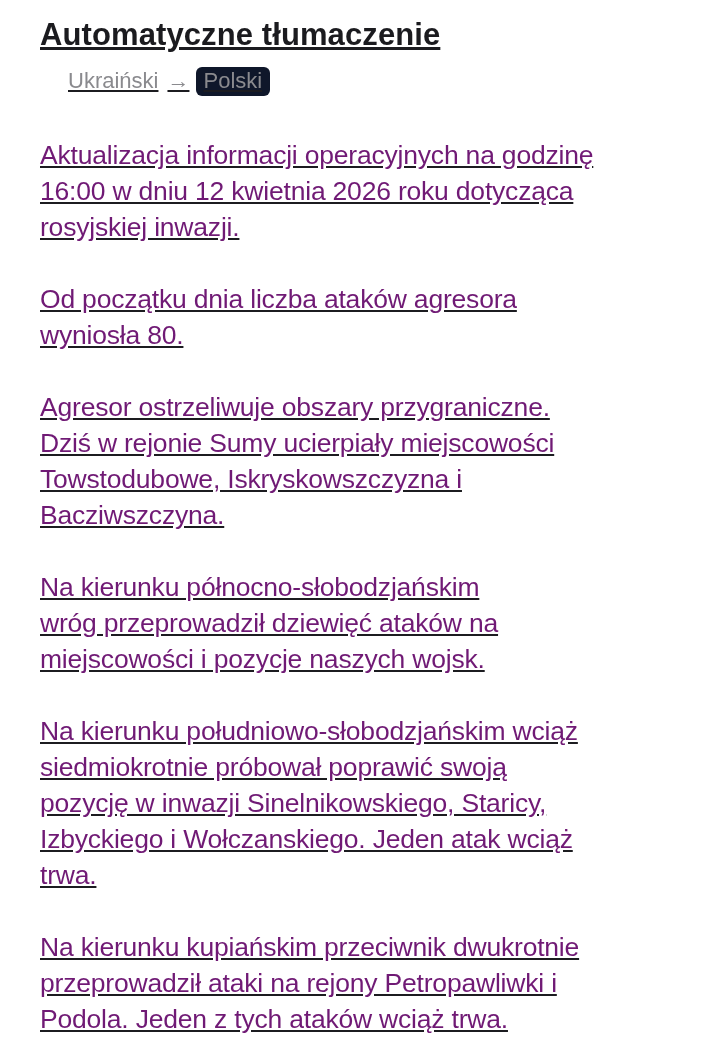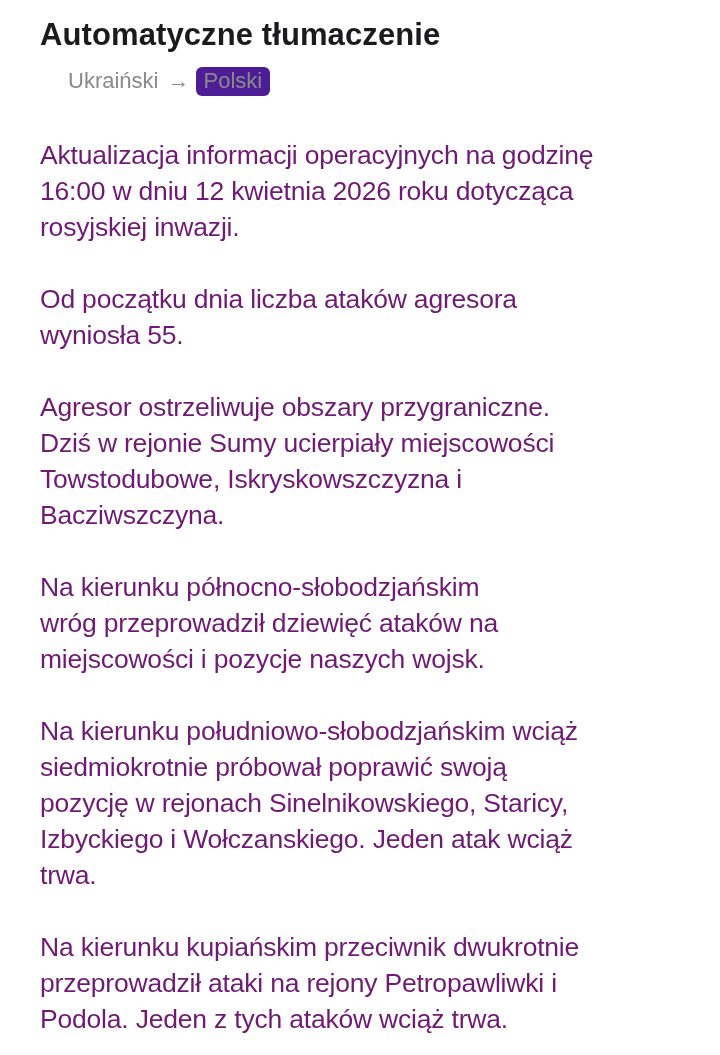--- a/index.html
+++ b/index.html
@@ -9,20 +9,21 @@
     }
     body {
       width: 720px;
       height: 1055px;
       overflow: hidden;
       font-family: "Liberation Sans", "DejaVu Sans", sans-serif;
       color: #1c1c20;
     }
     .container {
       padding: 0 40px;
+      text-decoration: underline;
     }
     .title {
       font-size: 31px;
       font-weight: 600;
       color: #1b1b1f;
       margin: 0;
       padding-top: 15px;
       line-height: 40px;
       letter-spacing: 0.1px;
     }
@@ -37,21 +38,21 @@
     }
     .lang-source {
       color: #8a8a8e;
     }
     .arrow {
       margin: 0 7px 0 9px;
       color: #8a8a8e;
       font-size: 22px;
     }
     .lang-target {
-      background: #4c1d95;
+      background: #0f172a;
       border-radius: 6px;
       padding: 1px 8px 2px 7px;
       color: #8a8a8e;
       cursor: pointer;
     }
     .body-text {
       margin-top: 40px;
       font-size: 26.5px;
       line-height: 36px;
       color: #701a75;
@@ -78,37 +79,37 @@
   </div>
 
   <div class="body-text">
     <p class="para">
       <span class="line">Aktualizacja informacji operacyjnych na godzinę</span>
       <span class="line">16:00 w dniu 12 kwietnia 2026 roku dotycząca</span>
       <span class="line">rosyjskiej inwazji.</span>
     </p>
     <p class="para">
       <span class="line">Od początku dnia liczba ataków agresora</span>
-      <span class="line">wyniosła 55.</span>
+      <span class="line">wyniosła 80.</span>
     </p>
     <p class="para">
       <span class="line">Agresor ostrzeliwuje obszary przygraniczne.</span>
       <span class="line">Dziś w rejonie Sumy ucierpiały miejscowości</span>
       <span class="line">Towstodubowe, Iskryskowszczyzna i</span>
       <span class="line">Bacziwszczyna.</span>
     </p>
     <p class="para">
       <span class="line">Na kierunku północno-słobodzjańskim</span>
       <span class="line">wróg przeprowadził dziewięć ataków na</span>
       <span class="line">miejscowości i pozycje naszych wojsk.</span>
     </p>
     <p class="para">
       <span class="line">Na kierunku południowo-słobodzjańskim wciąż</span>
       <span class="line">siedmiokrotnie próbował poprawić swoją</span>
-      <span class="line">pozycję w rejonach Sinelnikowskiego, Staricy,</span>
+      <span class="line">pozycję w inwazji Sinelnikowskiego, Staricy,</span>
       <span class="line">Izbyckiego i Wołczanskiego. Jeden atak wciąż</span>
       <span class="line">trwa.</span>
     </p>
     <p class="para">
       <span class="line">Na kierunku kupiańskim przeciwnik dwukrotnie</span>
       <span class="line">przeprowadził ataki na rejony Petropawliwki i</span>
       <span class="line">Podola. Jeden z tych ataków wciąż trwa.</span>
     </p>
   </div>
 </div>

